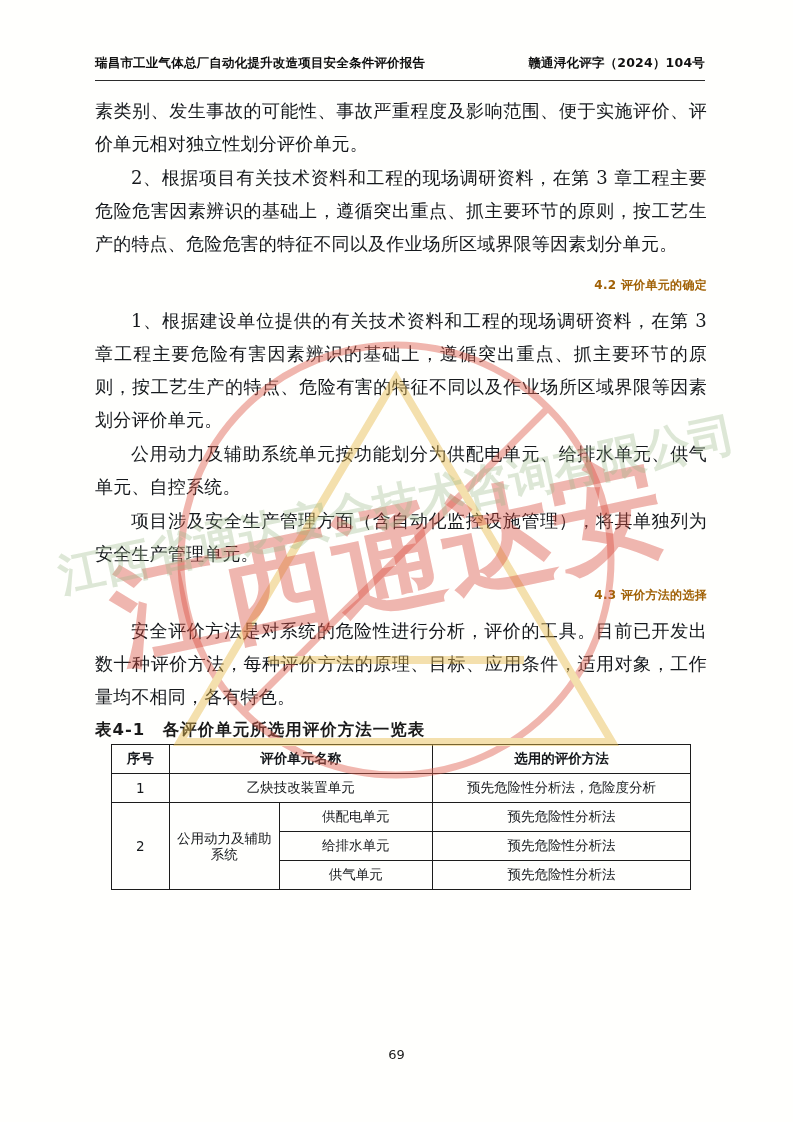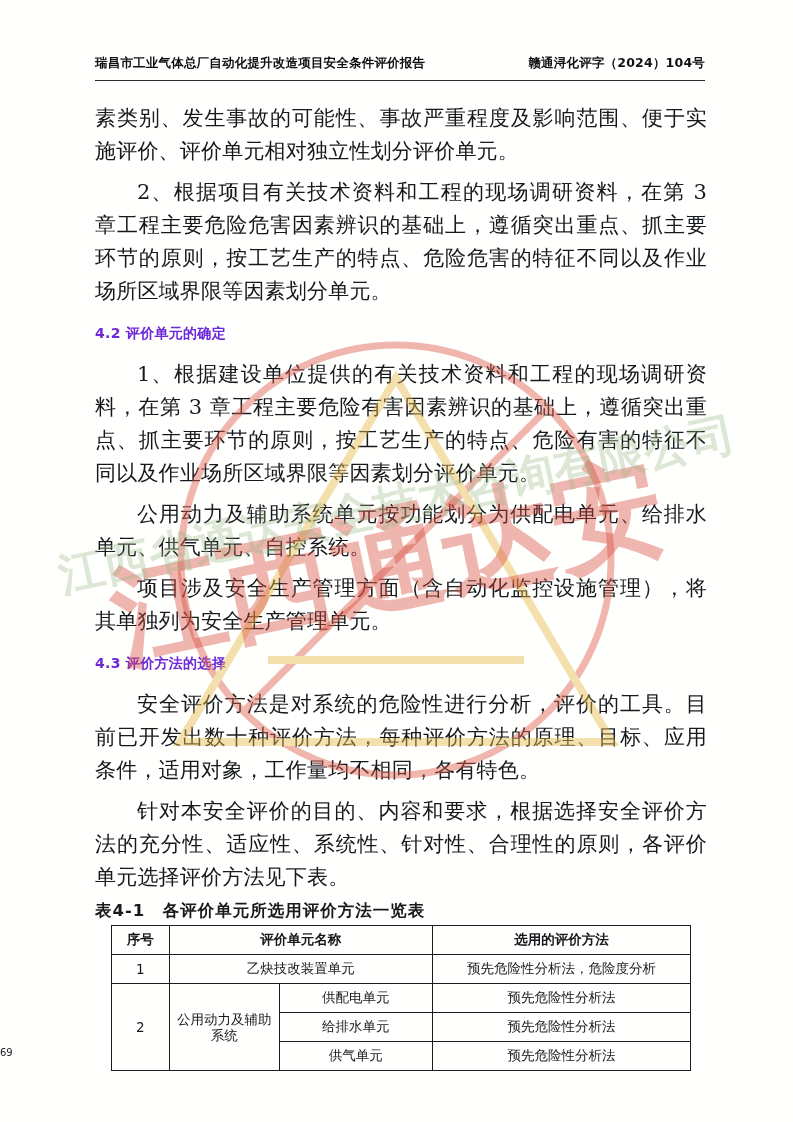--- a/index.html
+++ b/index.html
@@ -52,37 +52,38 @@
 
   
   .content {
     position: absolute;
     left: 95px;
     top: 94px;
     width: 612px;
     z-index: 2;
   }
   p.para {
-    margin: 8px 0 1px 0;
-    font-size: 21px;
+    margin: 0 0 1px 0;
+    font-size: 18px;
     line-height: 33px;
     text-align: justify;
     text-justify: inter-ideograph;
     letter-spacing: 0.2px;
     color: #15181c;
   }
   p.indent { text-indent: 2em; }
   h2.heading {
     margin: 9px 0 2px 0;
-    font-size: 14px;
+    font-size: 12px;
     line-height: 33px;
     font-weight: bold;
     font-family: "DejaVu Sans", "Liberation Sans", sans-serif;
-    color: #6d28d9;
+    color: #a16207;
     letter-spacing: 0.3px;
+    text-align: right;
   }
   .tbl-caption {
     margin: 6px 0 3px 0;
     text-align: left;
     font-size: 16.5px;
     font-weight: bold;
     font-family: "DejaVu Sans", "Liberation Sans", sans-serif;
     letter-spacing: 1px;
   }
 
@@ -116,23 +117,23 @@
     line-height: 16px;
     padding: 2px 6px;
   }
 
   
   .footer {
     position: absolute;
     left: 0;
     top: 1047px;
     width: 793px;
-    text-align: left;
-    font-family: "DejaVu Sans", "Liberation Sans", sans-serif;
-    font-size: 10px;
+    text-align: center;
+    font-family: "DejaVu Sans", "Liberation Sans", sans-serif;
+    font-size: 13px;
     color: #1d1d1d;
   }
 </style>
 </head>
 <body>
 
 <div class="page">
 
   <svg class="watermark" viewBox="0 0 793 1122">
     <g opacity="0.45">
@@ -163,21 +164,20 @@
     <p class="para">素类别、发生事故的可能性、事故严重程度及影响范围、便于实施评价、评价单元相对独立性划分评价单元。</p>
     <p class="para indent">2、根据项目有关技术资料和工程的现场调研资料，在第 3 章工程主要危险危害因素辨识的基础上，遵循突出重点、抓主要环节的原则，按工艺生产的特点、危险危害的特征不同以及作业场所区域界限等因素划分单元。</p>
 
     <h2 class="heading">4.2 评价单元的确定</h2>
     <p class="para indent">1、根据建设单位提供的有关技术资料和工程的现场调研资料，在第 3 章工程主要危险有害因素辨识的基础上，遵循突出重点、抓主要环节的原则，按工艺生产的特点、危险有害的特征不同以及作业场所区域界限等因素划分评价单元。</p>
     <p class="para indent">公用动力及辅助系统单元按功能划分为供配电单元、给排水单元、供气单元、自控系统。</p>
     <p class="para indent">项目涉及安全生产管理方面（含自动化监控设施管理），将其单独列为安全生产管理单元。</p>
 
     <h2 class="heading">4.3 评价方法的选择</h2>
     <p class="para indent">安全评价方法是对系统的危险性进行分析，评价的工具。目前已开发出数十种评价方法，每种评价方法的原理、目标、应用条件，适用对象，工作量均不相同，各有特色。</p>
-    <p class="para indent">针对本安全评价的目的、内容和要求，根据选择安全评价方法的充分性、适应性、系统性、针对性、合理性的原则，各评价单元选择评价方法见下表。</p>
 
     <div class="tbl-caption">表4-1　各评价单元所选用评价方法一览表</div>
 
     <table class="main-table">
       <thead>
         <tr>
           <th class="col-no">序号</th>
           <th colspan="2">评价单元名称</th>
           <th class="col-m">选用的评价方法</th>
         </tr>

